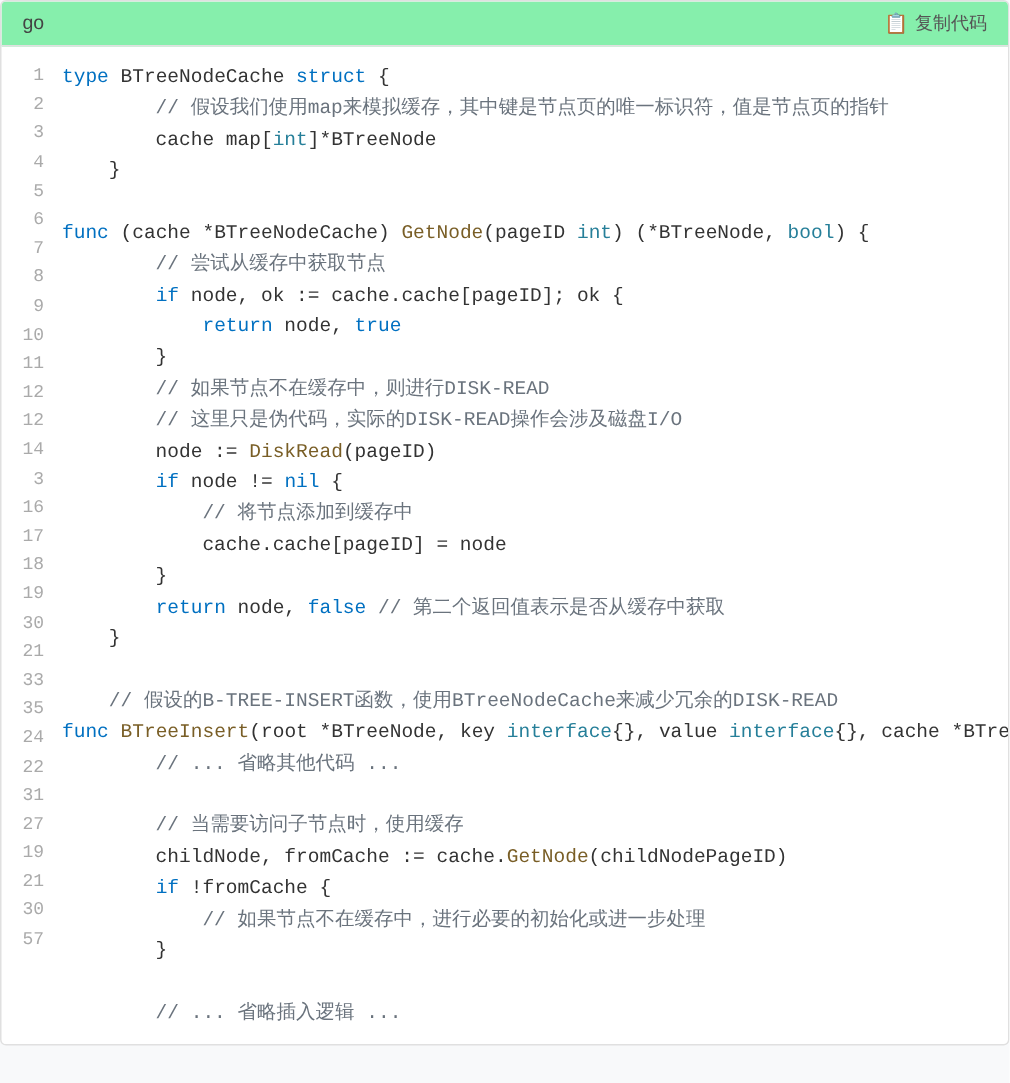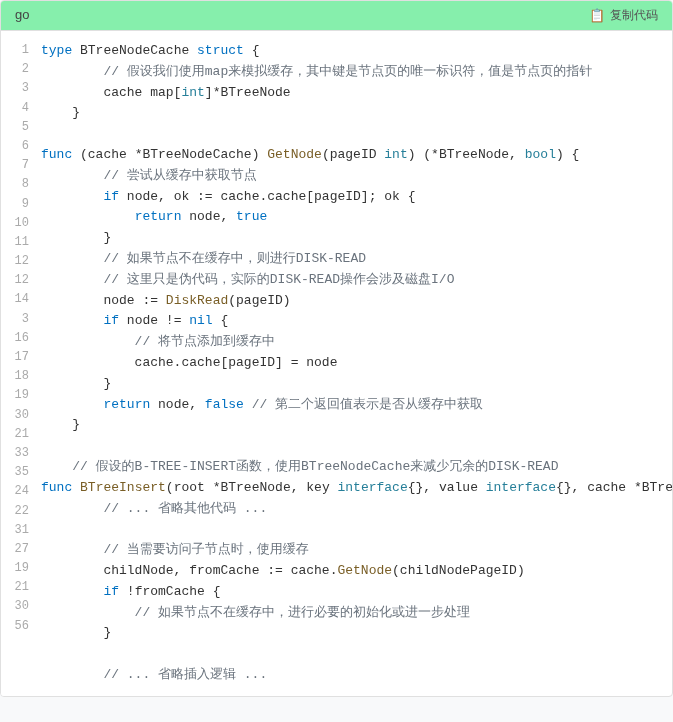--- a/index.html
+++ b/index.html
@@ -110,17 +110,17 @@
         <span>21</span>
         <span>33</span>
         <span>35</span>
         <span>24</span>
         <span>22</span>
         <span>31</span>
         <span>27</span>
         <span>19</span>
         <span>21</span>
         <span>30</span>
-        <span>56</span>
+        <span>57</span>
       </div>
     <div class="code-content" id="code-content"><span class="code-line"><span style="color: rgb(0, 112, 193);">type</span><span style="color: rgb(51, 51, 51);"> BTreeNodeCache </span><span style="color: rgb(0, 112, 193);">struct</span><span style="color: rgb(51, 51, 51);"> {</span></span><span class="code-line"><span style="color: rgb(106, 115, 125);">        // 假设我们使用map来模拟缓存，其中键是节点页的唯一标识符，值是节点页的指针</span></span><span class="code-line"><span style="color: rgb(51, 51, 51);">        cache map[</span><span style="color: rgb(38, 127, 153);">int</span><span style="color: rgb(51, 51, 51);">]*BTreeNode</span></span><span class="code-line"><span style="color: rgb(51, 51, 51);">    }</span></span><span class="code-line"><span style="color: rgb(51, 51, 51);"></span></span><span class="code-line"><span style="color: rgb(0, 112, 193);">func</span><span style="color: rgb(51, 51, 51);"> (cache *BTreeNodeCache) </span><span style="color: rgb(121, 94, 38);">GetNode</span><span style="color: rgb(51, 51, 51);">(pageID </span><span style="color: rgb(38, 127, 153);">int</span><span style="color: rgb(51, 51, 51);">) (*BTreeNode, </span><span style="color: rgb(38, 127, 153);">bool</span><span style="color: rgb(51, 51, 51);">) {</span></span><span class="code-line"><span style="color: rgb(106, 115, 125);">        // 尝试从缓存中获取节点</span></span><span class="code-line"><span style="color: rgb(51, 51, 51);">        </span><span style="color: rgb(0, 112, 193);">if</span><span style="color: rgb(51, 51, 51);"> node, ok := cache.cache[pageID]; ok {</span></span><span class="code-line"><span style="color: rgb(51, 51, 51);">            </span><span style="color: rgb(0, 112, 193);">return</span><span style="color: rgb(51, 51, 51);"> node, </span><span style="color: rgb(0, 112, 193);">true</span></span><span class="code-line"><span style="color: rgb(51, 51, 51);">        }</span></span><span class="code-line"><span style="color: rgb(106, 115, 125);">        // 如果节点不在缓存中，则进行DISK-READ</span></span><span class="code-line"><span style="color: rgb(106, 115, 125);">        // 这里只是伪代码，实际的DISK-READ操作会涉及磁盘I/O</span></span><span class="code-line"><span style="color: rgb(51, 51, 51);">        node := </span><span style="color: rgb(121, 94, 38);">DiskRead</span><span style="color: rgb(51, 51, 51);">(pageID)</span></span><span class="code-line"><span style="color: rgb(51, 51, 51);">        </span><span style="color: rgb(0, 112, 193);">if</span><span style="color: rgb(51, 51, 51);"> node != </span><span style="color: rgb(0, 112, 193);">nil</span><span style="color: rgb(51, 51, 51);"> {</span></span><span class="code-line"><span style="color: rgb(106, 115, 125);">            // 将节点添加到缓存中</span></span><span class="code-line"><span style="color: rgb(51, 51, 51);">            cache.cache[pageID] = node</span></span><span class="code-line"><span style="color: rgb(51, 51, 51);">        }</span></span><span class="code-line"><span style="color: rgb(51, 51, 51);">        </span><span style="color: rgb(0, 112, 193);">return</span><span style="color: rgb(51, 51, 51);"> node, </span><span style="color: rgb(0, 112, 193);">false</span><span style="color: rgb(106, 115, 125);"> // 第二个返回值表示是否从缓存中获取</span></span><span class="code-line"><span style="color: rgb(51, 51, 51);">    }</span></span><span class="code-line"><span style="color: rgb(51, 51, 51);"></span></span><span class="code-line"><span style="color: rgb(106, 115, 125);">    // 假设的B-TREE-INSERT函数，使用BTreeNodeCache来减少冗余的DISK-READ</span></span><span class="code-line"><span style="color: rgb(0, 112, 193);">func</span><span style="color: rgb(51, 51, 51);"> </span><span style="color: rgb(121, 94, 38);">BTreeInsert</span><span style="color: rgb(51, 51, 51);">(root *BTreeNode, key </span><span style="color: rgb(38, 127, 153);">interface</span><span style="color: rgb(51, 51, 51);">{}, value </span><span style="color: rgb(38, 127, 153);">interface</span><span style="color: rgb(51, 51, 51);">{}, cache *BTreeNod</span></span><span class="code-line"><span style="color: rgb(106, 115, 125);">        // ... 省略其他代码 ...</span></span><span class="code-line"><span style="color: rgb(51, 51, 51);"></span></span><span class="code-line"><span style="color: rgb(106, 115, 125);">        // 当需要访问子节点时，使用缓存</span></span><span class="code-line"><span style="color: rgb(51, 51, 51);">        childNode, fromCache := cache.</span><span style="color: rgb(121, 94, 38);">GetNode</span><span style="color: rgb(51, 51, 51);">(childNodePageID)</span></span><span class="code-line"><span style="color: rgb(51, 51, 51);">        </span><span style="color: rgb(0, 112, 193);">if</span><span style="color: rgb(51, 51, 51);"> !fromCache {</span></span><span class="code-line"><span style="color: rgb(106, 115, 125);">            // 如果节点不在缓存中，进行必要的初始化或进一步处理</span></span><span class="code-line"><span style="color: rgb(51, 51, 51);">        }</span></span><span class="code-line"><span style="color: rgb(51, 51, 51);"></span></span><span class="code-line"><span style="color: rgb(106, 115, 125);">        // ... 省略插入逻辑 ...</span></span></div>
   </div>
 </div>
 
 </body></html>

